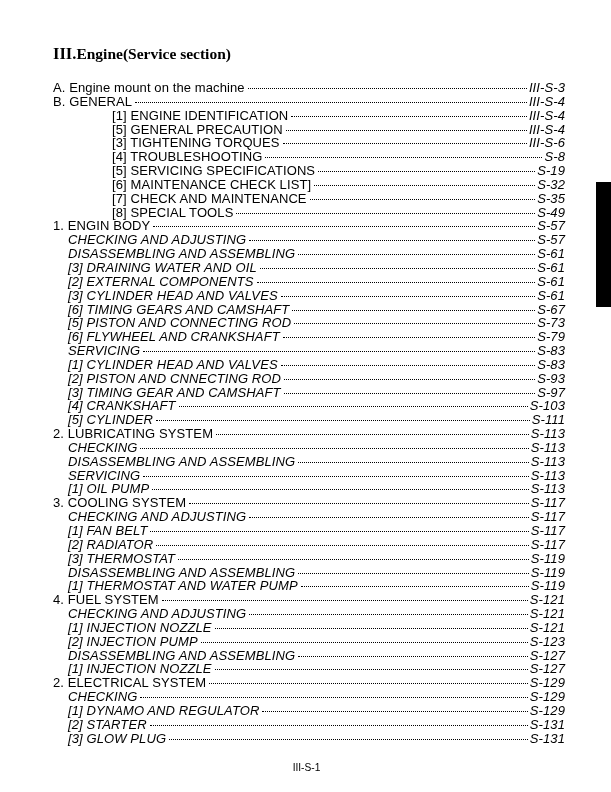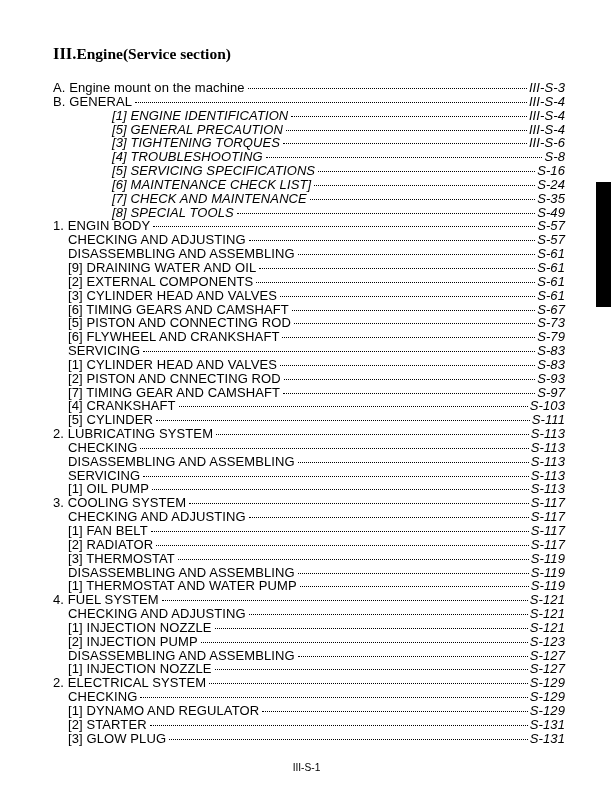--- a/index.html
+++ b/index.html
@@ -67,22 +67,22 @@
     border-bottom: 1px dotted #000;
   }
   .page-no {
     flex: 0 0 auto;
     text-align: right;
     letter-spacing: 0.1px;
     font-style: italic;
   }
   
   .lvl0 .label { padding-left: 0px; }
-  .lvl1 .label { padding-left: 15px; }
-  .lvl2 .label { padding-left: 59px; font-style: italic; }
+  .lvl1 .label { padding-left: 15px; font-style: italic; }
+  .lvl2 .label { padding-left: 59px; }
 
   .black-tab {
     position: absolute;
     right: 0;
     top: 182px;
     width: 16px;
     height: 125px;
     background: #000000;
   }
   .footer {
@@ -131,26 +131,26 @@
         <span class="page-no">III-S-6</span>
       </div>
       <div class="row lvl2">
         <span class="label">[4] TROUBLESHOOTING</span>
         <span class="dots"></span>
         <span class="page-no">S-8</span>
       </div>
       <div class="row lvl2">
         <span class="label">[5] SERVICING SPECIFICATIONS</span>
         <span class="dots"></span>
-        <span class="page-no">S-16</span>
+        <span class="page-no">S-19</span>
       </div>
       <div class="row lvl2">
         <span class="label">[6] MAINTENANCE CHECK LIST]</span>
         <span class="dots"></span>
-        <span class="page-no">S-24</span>
+        <span class="page-no">S-32</span>
       </div>
       <div class="row lvl2">
         <span class="label">[7] CHECK AND MAINTENANCE</span>
         <span class="dots"></span>
         <span class="page-no">S-35</span>
       </div>
       <div class="row lvl2">
         <span class="label">[8] SPECIAL TOOLS</span>
         <span class="dots"></span>
         <span class="page-no">S-49</span>
@@ -164,21 +164,21 @@
         <span class="label">CHECKING AND ADJUSTING</span>
         <span class="dots"></span>
         <span class="page-no">S-57</span>
       </div>
       <div class="row lvl1">
         <span class="label">DISASSEMBLING AND ASSEMBLING</span>
         <span class="dots"></span>
         <span class="page-no">S-61</span>
       </div>
       <div class="row lvl1">
-        <span class="label">[9] DRAINING WATER AND OIL</span>
+        <span class="label">[3] DRAINING WATER AND OIL</span>
         <span class="dots"></span>
         <span class="page-no">S-61</span>
       </div>
       <div class="row lvl1">
         <span class="label">[2] EXTERNAL COMPONENTS</span>
         <span class="dots"></span>
         <span class="page-no">S-61</span>
       </div>
       <div class="row lvl1">
         <span class="label">[3] CYLINDER HEAD AND VALVES</span>
@@ -209,21 +209,21 @@
         <span class="label">[1] CYLINDER HEAD AND VALVES</span>
         <span class="dots"></span>
         <span class="page-no">S-83</span>
       </div>
       <div class="row lvl1">
         <span class="label">[2] PISTON AND CNNECTING ROD</span>
         <span class="dots"></span>
         <span class="page-no">S-93</span>
       </div>
       <div class="row lvl1">
-        <span class="label">[7] TIMING GEAR AND CAMSHAFT</span>
+        <span class="label">[3] TIMING GEAR AND CAMSHAFT</span>
         <span class="dots"></span>
         <span class="page-no">S-97</span>
       </div>
       <div class="row lvl1">
         <span class="label">[4] CRANKSHAFT</span>
         <span class="dots"></span>
         <span class="page-no">S-103</span>
       </div>
       <div class="row lvl1">
         <span class="label">[5] CYLINDER</span>

